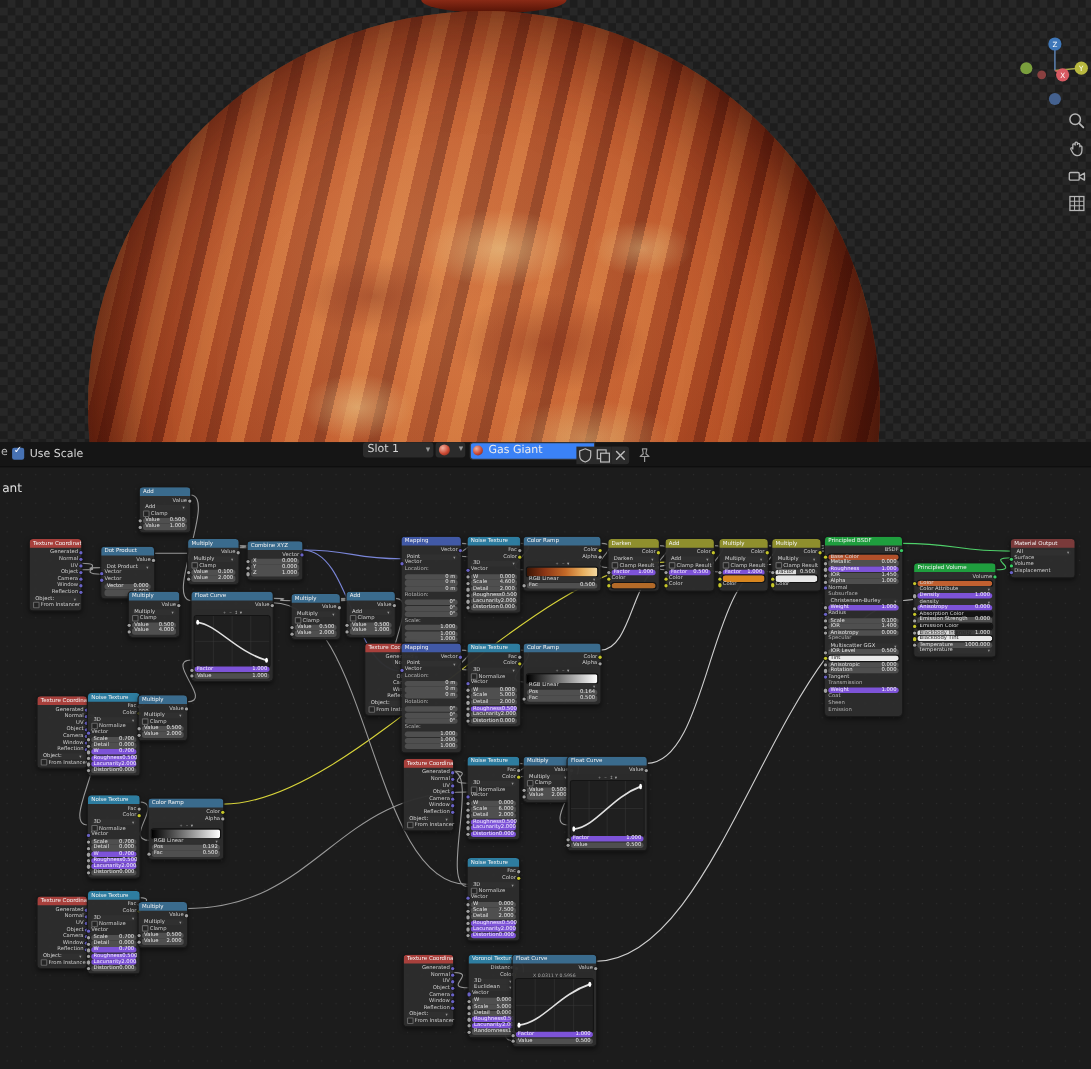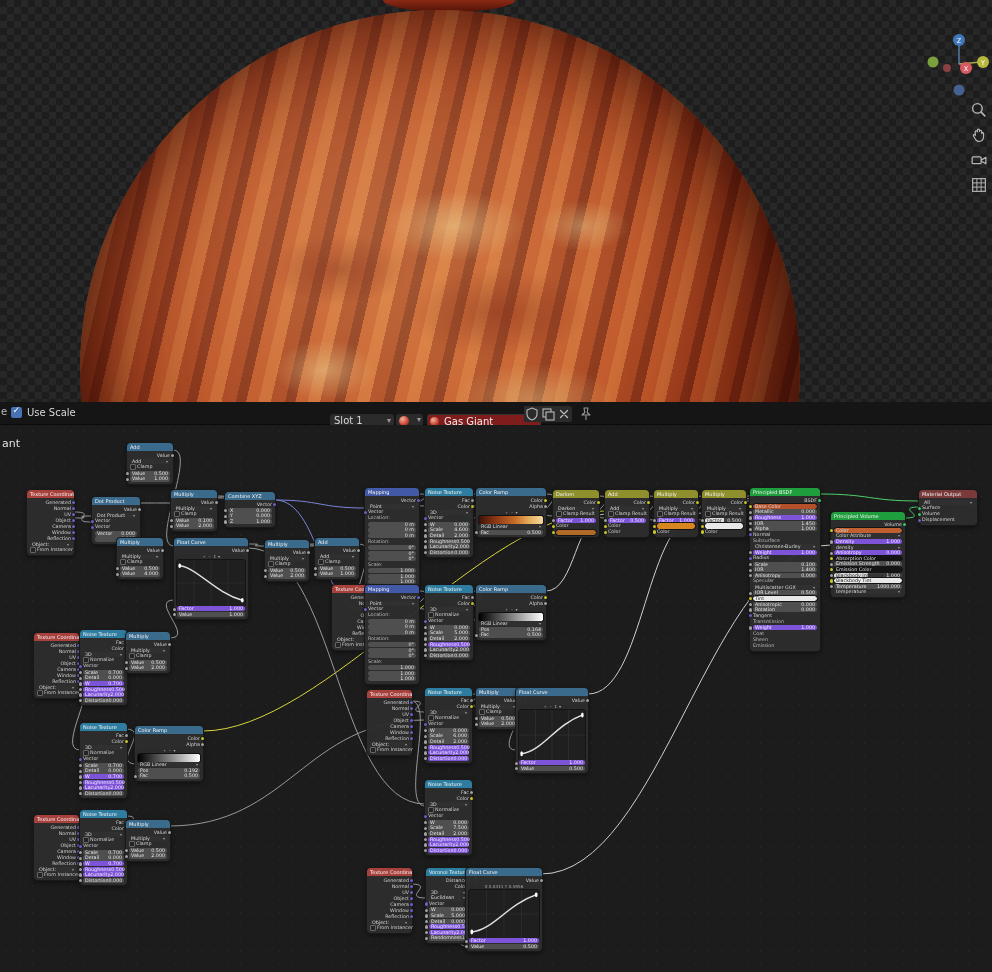--- a/index.html
+++ b/index.html
@@ -25,32 +25,32 @@
     background:radial-gradient(circle at 50% 45%, transparent 58%, rgba(30,6,3,.55) 88%, rgba(18,4,2,.85) 100%);}
   .planet2{position:absolute;left:383px;top:0;width:132px;height:12px;border-radius:0 0 66px 66px/0 0 12px 12px;
     background:linear-gradient(#8a2a16,#521205);}
   .gizmo{position:absolute;left:926px;top:28px;width:64px;height:72px;}
   .gizmo text{font-size:6.5px;font-family:"DejaVu Sans",sans-serif;fill:#fff;text-anchor:middle;}
   .vtool{position:absolute;left:970px;width:18px;height:18px;}
   .vtool svg{width:100%;height:100%;}
 
   
   .ebar{position:absolute;left:0;top:402px;width:992px;height:22px;background:#151515;border-bottom:1px solid #0a0a0a;color:#d6d6d6;font-size:10px;}
-  .ebar > *{position:absolute;top:12px;}
+  .ebar > *{position:absolute;top:0;}
   .clip{left:1px;top:4px;color:#bbb;}
   .cb{left:11px;width:11px;height:11px;background:#4772b3;border-radius:2px;top:5px;}
   .cb::after{content:"✓";position:absolute;left:1.5px;top:-2px;color:#fff;font-size:9px;}
   .cbl{left:27px;top:5px;}
   .slot{left:330px;width:56px;height:14px;background:#2b2b2b;border-radius:3px;padding:0 4px;line-height:14px;}
   .slot::after{content:"▾";position:absolute;right:3px;color:#999;font-size:8px;}
   .matbtn{left:396px;width:27px;height:14px;background:#2b2b2b;border-radius:3px;}
   .matbtn::after{content:"▾";position:absolute;right:2px;top:1px;color:#999;font-size:8px;}
   .matball{position:absolute;left:3px;top:2px;width:10px;height:10px;border-radius:50%;
     background:radial-gradient(circle at 35% 32%, #f0b2a0, #cc4a34 55%, #6e1d10);}
-  .namef{left:427px;width:96px;height:14px;background:#7f1d1d;border:1px solid #343434;border-radius:3px 0 0 3px;line-height:14px;padding-left:16px;color:#ececec;}
+  .namef{left:427px;width:96px;height:14px;background:#3b82f6;border:1px solid #343434;border-radius:3px 0 0 3px;line-height:14px;padding-left:16px;color:#ececec;}
   .namef .matball{left:2px;top:2px;width:9px;height:9px;}
   .ibtn{width:16px;height:16px;top:4px;}
   .ibtn svg{width:100%;height:100%;}
   .ib1{left:524px;background:#2b2b2b;}
   .ib2{left:540px;background:#2b2b2b;}
   .ib3{left:556px;background:#2b2b2b;border-radius:0 3px 3px 0;}
   .ibpin{left:578px;}
 
   
   .neditor{position:absolute;left:0;top:425px;width:992px;height:547px;background:#1c1c1c;

